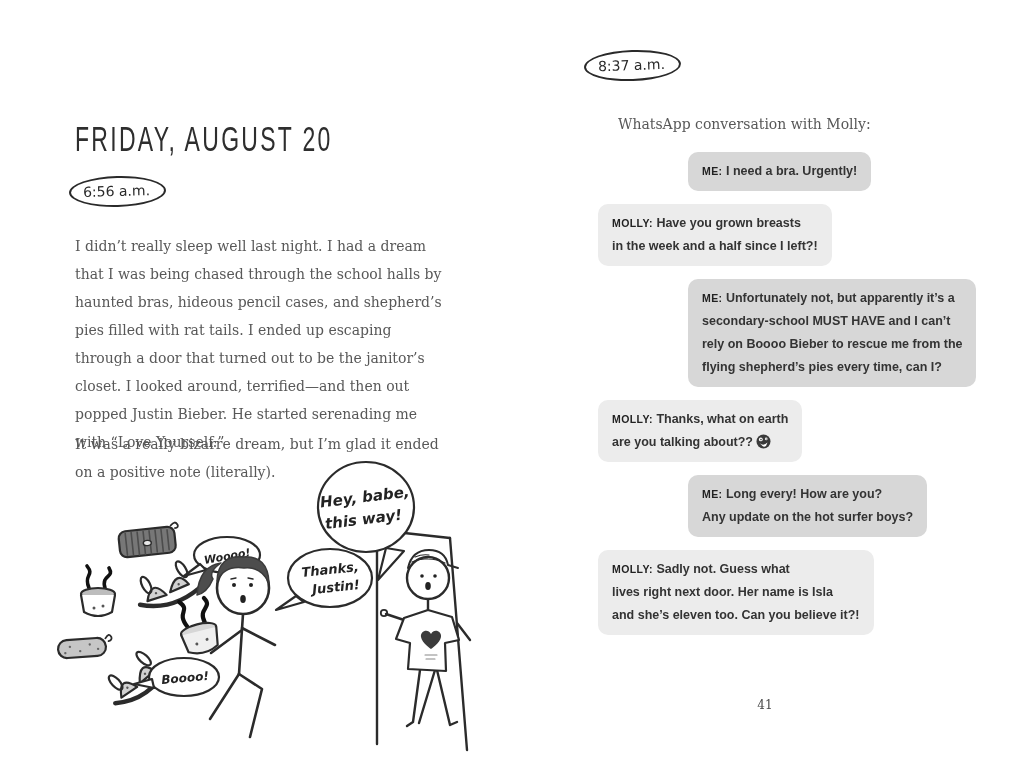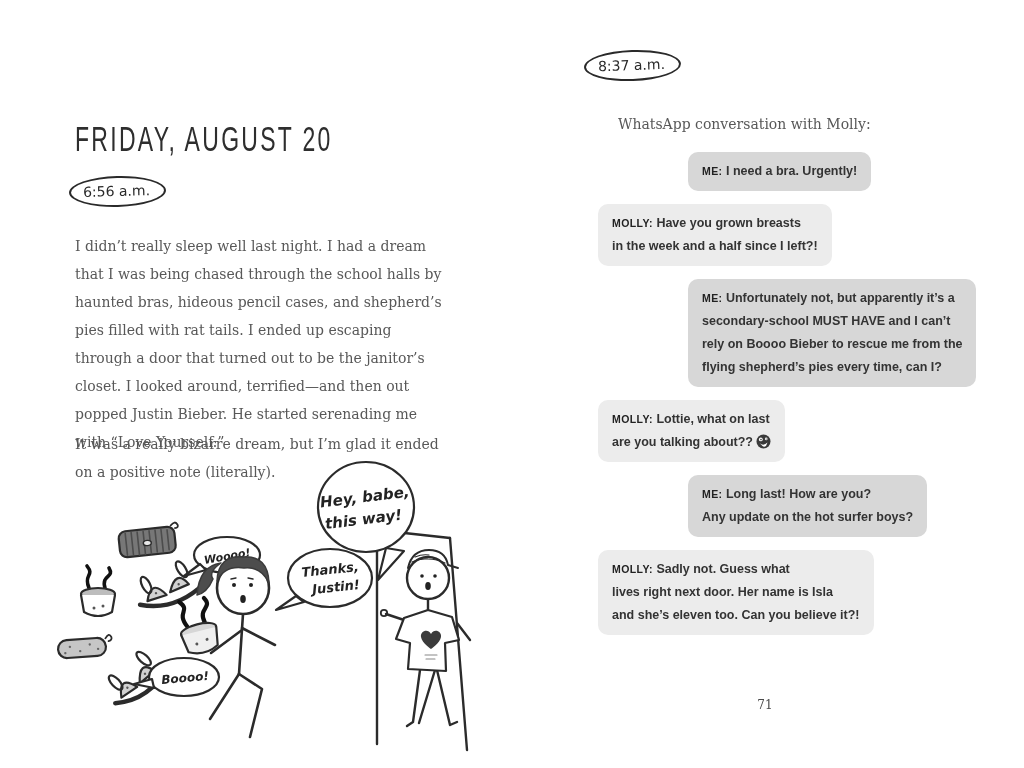--- a/index.html
+++ b/index.html
@@ -201,38 +201,38 @@
     </div>
 
     <div class="msg from-me">
       <span class="msg-line"><span class="sender">ME:</span> <span>Unfortunately not, but apparently it’s a</span></span>
       <span class="msg-line">secondary-school MUST HAVE and I can’t</span>
       <span class="msg-line">rely on Boooo Bieber to rescue me from the</span>
       <span class="msg-line">flying shepherd’s pies every time, can I?</span>
     </div>
 
     <div class="msg from-them">
-      <span class="msg-line"><span class="sender">MOLLY:</span> <span>Lottie, what on last</span></span>
+      <span class="msg-line"><span class="sender">MOLLY:</span> <span>Thanks, what on earth</span></span>
       <span class="msg-line"><span>are you talking about??</span><svg class="emoji-icon" width="15" height="15" viewBox="0 0 15 15">
             <circle cx="7.5" cy="7.5" r="7" fill="#3a3a3a"></circle>
             <circle cx="4.8" cy="5.4" r="1.9" fill="#fff"></circle>
             <circle cx="10.2" cy="4.9" r="1.3" fill="#fff"></circle>
             <circle cx="5" cy="5.6" r="0.8" fill="#3a3a3a"></circle>
             <circle cx="10.2" cy="5" r="0.6" fill="#3a3a3a"></circle>
             <path d="M3.5,9 Q7.5,12.5 11.5,8.5 L10,12 Q8,13.5 6.5,12 Z" fill="#fff"></path>
           </svg></span>
     </div>
 
     <div class="msg from-me">
-      <span class="msg-line"><span class="sender">ME:</span> <span>Long last! How are you?</span></span>
+      <span class="msg-line"><span class="sender">ME:</span> <span>Long every! How are you?</span></span>
       <span class="msg-line">Any update on the hot surfer boys?</span>
     </div>
 
     <div class="msg from-them">
       <span class="msg-line"><span class="sender">MOLLY:</span> <span>Sadly not. Guess what</span></span>
       <span class="msg-line">lives right next door. Her name is Isla</span>
       <span class="msg-line">and she’s eleven too. Can you believe it?!</span>
     </div>
 
   </div>
 
-  <div class="page-number">71</div>
+  <div class="page-number">41</div>
 </div>
 
 </body></html>

